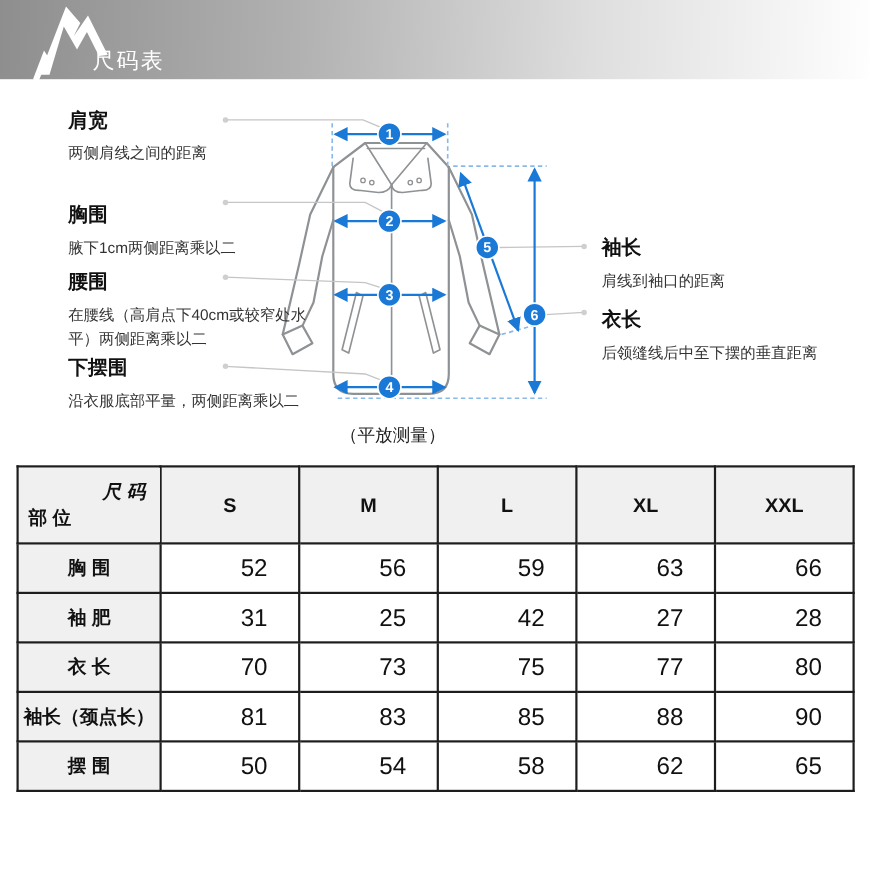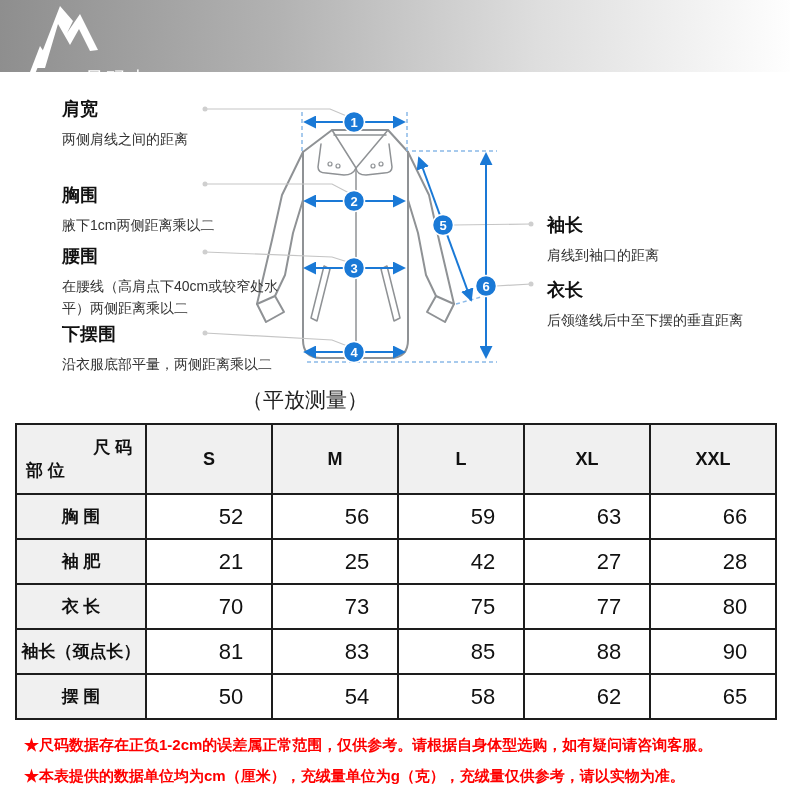--- a/index.html
+++ b/index.html
@@ -3,49 +3,49 @@
 <meta charset="utf-8">
 <style>
   html,body{margin:0;padding:0;background:#fff;}
   body{font-family:"Liberation Sans",sans-serif;}
   .page{position:relative;width:790px;height:810px;background:#fff;overflow:hidden;}
 
   
   .hdr-bar{position:absolute;left:0;top:0;width:790px;height:72px;
     background:linear-gradient(92deg,#8e8e8e 0%,#b2b2b2 35%,#dedede 68%,#fefefe 100%);}
   .logo{position:absolute;left:28px;top:0;}
-  .hdr-title{position:absolute;left:84px;top:42px;font-size:20px;color:#fff;letter-spacing:2px;margin-top:24px;}
+  .hdr-title{position:absolute;left:84px;top:42px;font-size:20px;color:#fff;letter-spacing:2px;}
 
   
   .diagram{position:absolute;left:0;top:72px;width:790px;height:348px;}
   .scene{position:absolute;left:0;top:0;}
   .m-label{position:absolute;width:232px;}
   .m-label .m-title{font-size:18px;font-weight:bold;color:#111;margin:0 0 7px 0;}
   .m-label .m-desc{font-size:14px;color:#333;line-height:1.6;margin:0;}
   .pos-shoulder{left:62px;top:25px;}
   .pos-chest{left:62px;top:111px;}
   .pos-waist{left:62px;top:172px;}
   .pos-hem{left:62px;top:250px;}
   .pos-sleeve{left:547px;top:141px;width:225px;}
   .pos-length{left:547px;top:206px;width:235px;}
-  .caption{position:absolute;left:242px;top:314px;width:230px;text-align:left;font-size:21px;color:#222;}
+  .caption{position:absolute;left:242px;top:314px;width:230px;text-align:center;font-size:16px;color:#222;}
 
   
   .size-table{position:absolute;left:15px;top:423px;width:760px;border-collapse:collapse;table-layout:fixed;}
   .size-table th,.size-table td{border:2px solid #1d1d1d;text-align:center;vertical-align:middle;padding:0;}
   .size-table tr.hdr{height:70px;}
   .size-table tr.datarow{height:45px;}
   .size-table tr.hdr th{background:#f0f0f0;font-size:18px;font-weight:bold;color:#111;}
   .size-table .rowlab{background:#f0f0f0;font-size:17px;font-weight:bold;color:#111;margin-top:28px;}
   .size-table td{font-size:22px;color:#111;background:#fff;padding-left:44px;}
   .corner{position:relative;background-color:#f0f0f0;
     background-image:linear-gradient(to bottom right,
       transparent calc(50% - 1px),#1d1d1d calc(50% - 1px),
       #1d1d1d calc(50% + 1px),transparent calc(50% + 1px));}
-  .corner .c-tr{position:absolute;right:13px;top:11px;font-size:17px;font-weight:bold;}
+  .corner .c-tr{position:absolute;right:13px;top:11px;font-size:17px;font-weight:bold;font-style:italic;}
   .corner .c-bl{position:absolute;left:9px;bottom:11px;font-size:17px;font-weight:bold;}
 
   
   .notes{position:absolute;left:24px;top:729px;width:755px;}
   .note{color:#fe0000;font-size:15px;font-weight:bold;line-height:31px;margin:0;}
 </style>
 </head>
 <body>
 
 <div class="page">
@@ -204,21 +204,21 @@
       <tr class="datarow">
         <th class="rowlab">胸 围</th>
         <td>52</td>
         <td>56</td>
         <td>59</td>
         <td>63</td>
         <td>66</td>
       </tr>
       <tr class="datarow">
         <th class="rowlab">袖 肥</th>
-        <td>21</td>
+        <td>31</td>
         <td>25</td>
         <td>42</td>
         <td>27</td>
         <td>28</td>
       </tr>
       <tr class="datarow">
         <th class="rowlab">衣 长</th>
         <td>70</td>
         <td>73</td>
         <td>75</td>
@@ -237,18 +237,14 @@
         <th class="rowlab">摆 围</th>
         <td>50</td>
         <td>54</td>
         <td>58</td>
         <td>62</td>
         <td>65</td>
       </tr>
     </tbody>
   </table>
 
-  <div class="notes">
-    <p class="note">★尺码数据存在正负1-2cm的误差属正常范围，仅供参考。请根据自身体型选购，如有疑问请咨询客服。</p>
-    <p class="note">★本表提供的数据单位均为cm（厘米），充绒量单位为g（克），充绒量仅供参考，请以实物为准。</p>
-  </div>
 
 </div>
 
 </body></html>

